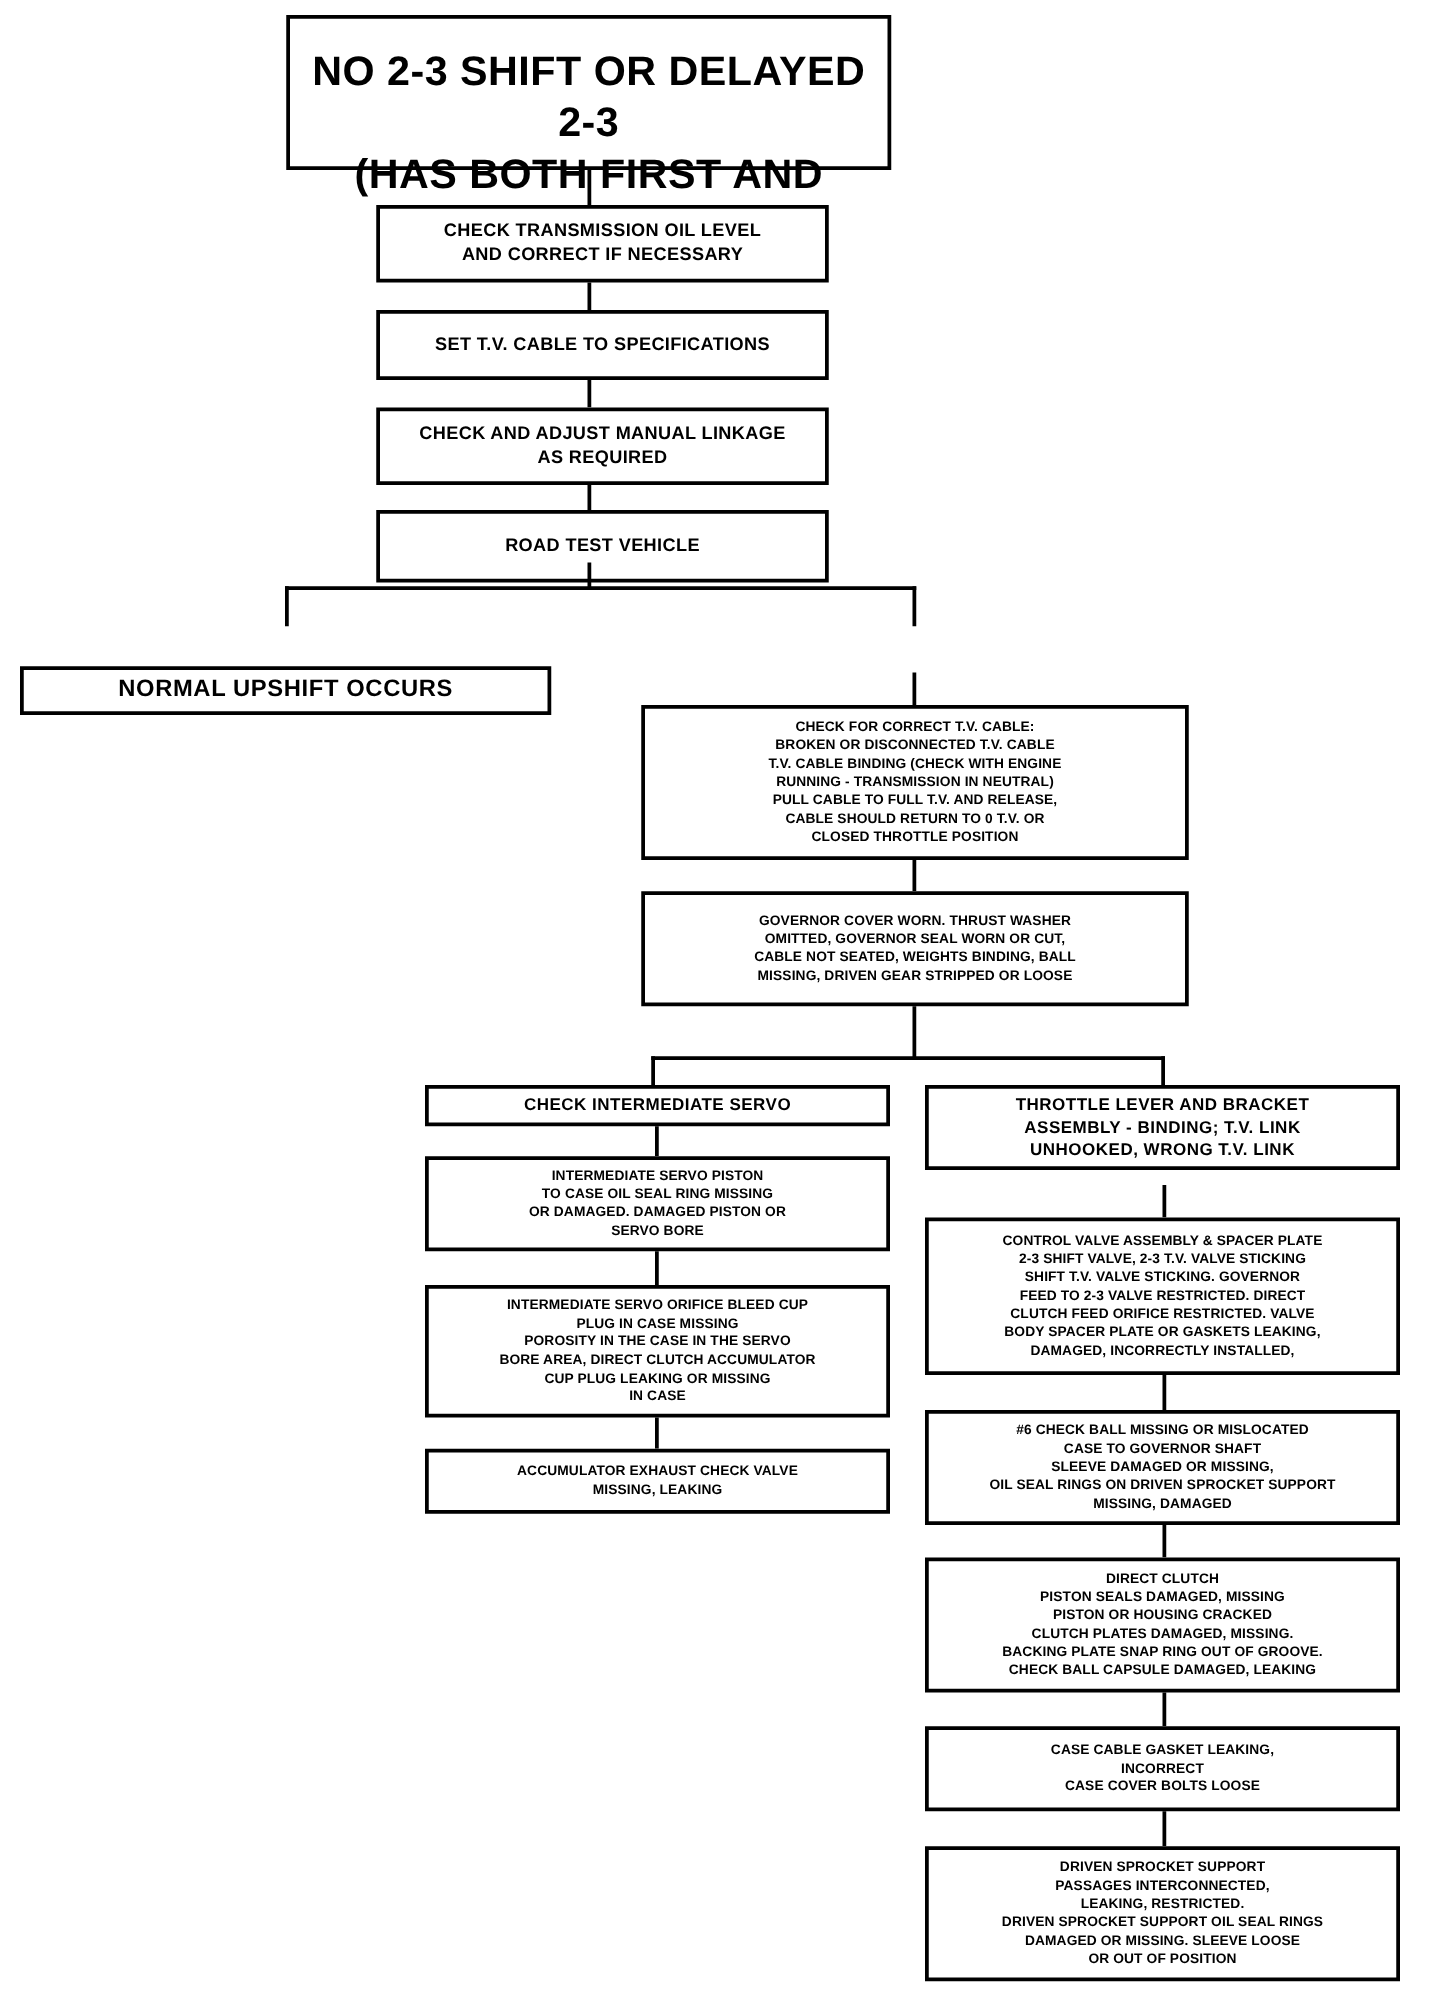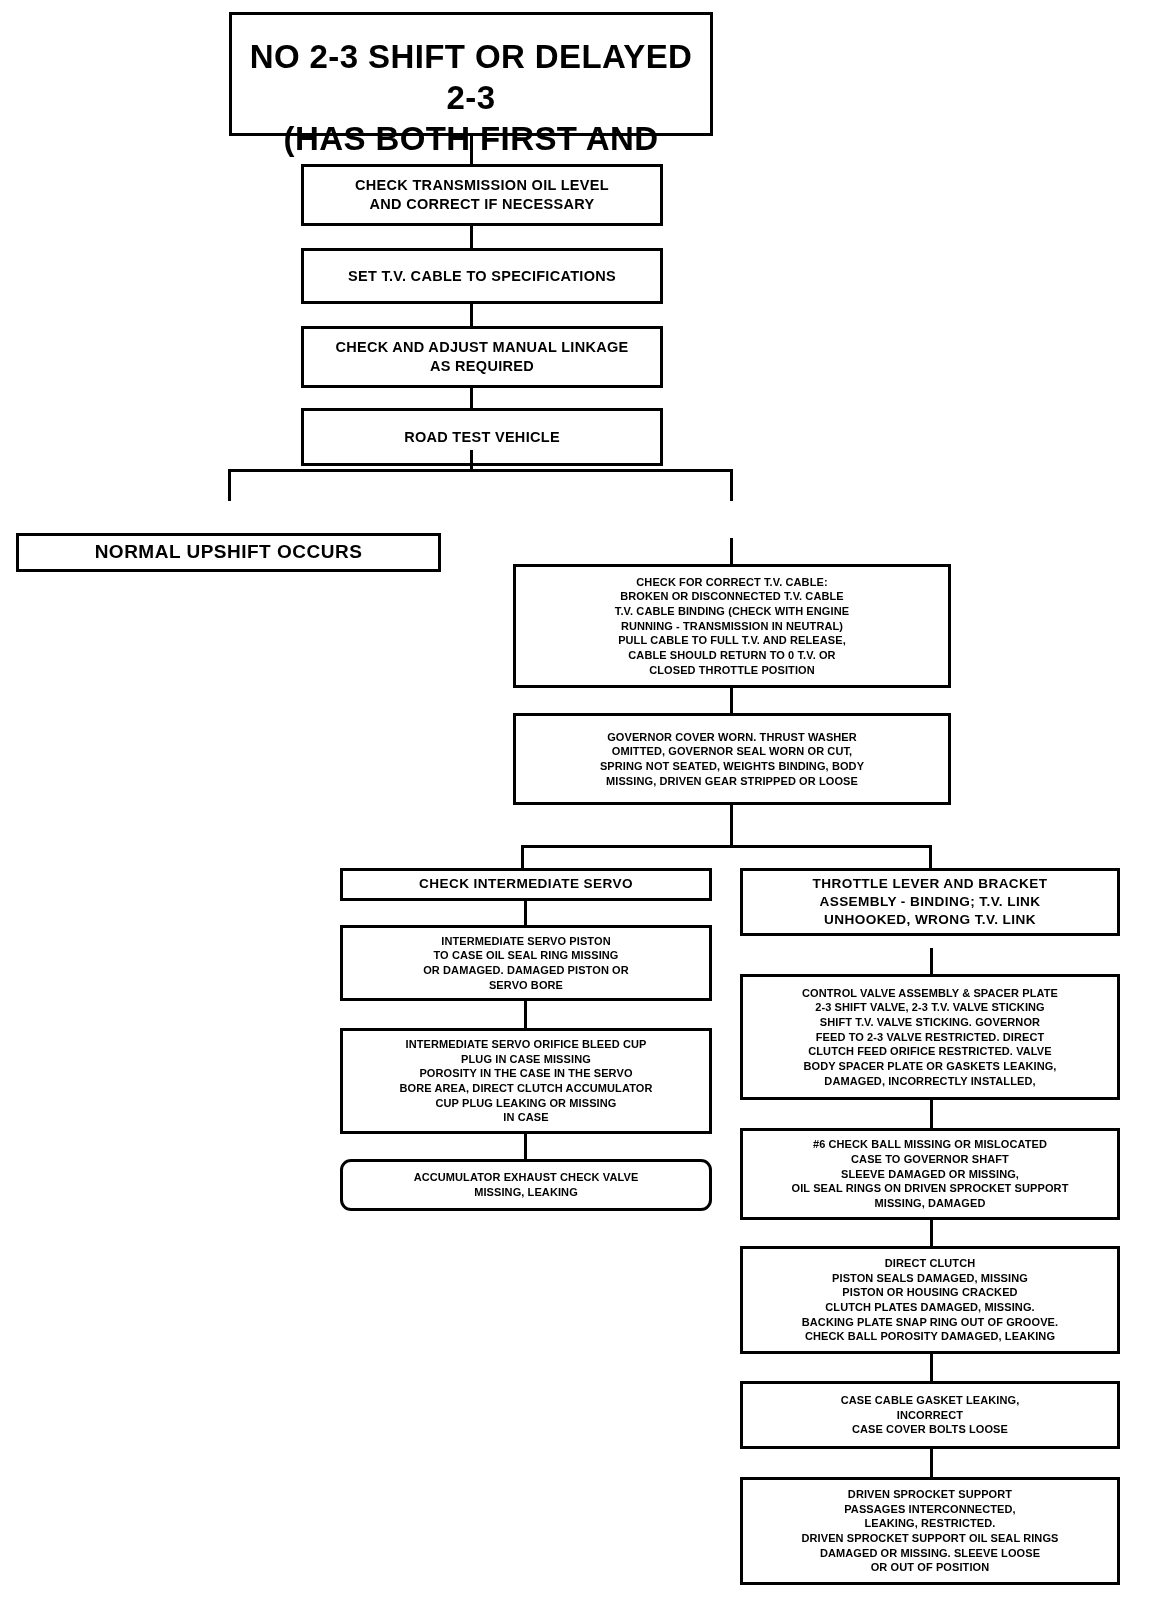--- a/index.html
+++ b/index.html
@@ -129,21 +129,21 @@
 PULL CABLE TO FULL T.V. AND RELEASE,
 CABLE SHOULD RETURN TO 0 T.V. OR
 CLOSED THROTTLE POSITION</span>
   </div>
 
   <div class="vline" style="left:730px; top:688px; height:25px;"></div>
 
   <div class="box detail-box" style="left:513px; top:713px; width:438px; height:92px;">
     <span class="txt">GOVERNOR COVER WORN. THRUST WASHER
 OMITTED, GOVERNOR SEAL WORN OR CUT,
-SPRING NOT SEATED, WEIGHTS BINDING, BODY
+CABLE NOT SEATED, WEIGHTS BINDING, BALL
 MISSING, DRIVEN GEAR STRIPPED OR LOOSE</span>
   </div>
 
   <div class="vline" style="left:730px; top:805px; height:42px;"></div>
   <div class="hline" style="left:521px; top:845px; width:411px;"></div>
   <div class="vline" style="left:521px; top:845px; height:25px;"></div>
   <div class="vline" style="left:929px; top:845px; height:25px;"></div>
 
   <div class="box head-box" style="left:340px; top:868px; width:372px; height:33px;">
     <span class="txt">CHECK INTERMEDIATE SERVO</span>
@@ -164,21 +164,21 @@
     <span class="txt">INTERMEDIATE SERVO ORIFICE BLEED CUP
 PLUG IN CASE MISSING
 POROSITY IN THE CASE IN THE SERVO
 BORE AREA, DIRECT CLUTCH ACCUMULATOR
 CUP PLUG LEAKING OR MISSING
 IN CASE</span>
   </div>
 
   <div class="vline" style="left:524px; top:1134px; height:25px;"></div>
 
-  <div class="box detail-box" style="left:340px; top:1159px; width:372px; height:52px;border-radius:11px;">
+  <div class="box detail-box" style="left:340px; top:1159px; width:372px; height:52px;">
     <span class="txt">ACCUMULATOR EXHAUST CHECK VALVE
 MISSING, LEAKING</span>
   </div>
 
   <div class="box head-box" style="left:740px; top:868px; width:380px; height:68px;">
     <span class="txt">THROTTLE LEVER AND BRACKET
 ASSEMBLY - BINDING; T.V. LINK
 UNHOOKED, WRONG T.V. LINK</span>
   </div>
 
@@ -205,21 +205,21 @@
   </div>
 
   <div class="vline" style="left:930px; top:1220px; height:26px;"></div>
 
   <div class="box detail-box" style="left:740px; top:1246px; width:380px; height:108px;">
     <span class="txt">DIRECT CLUTCH
 PISTON SEALS DAMAGED, MISSING
 PISTON OR HOUSING CRACKED
 CLUTCH PLATES DAMAGED, MISSING.
 BACKING PLATE SNAP RING OUT OF GROOVE.
-CHECK BALL POROSITY DAMAGED, LEAKING</span>
+CHECK BALL CAPSULE DAMAGED, LEAKING</span>
   </div>
 
   <div class="vline" style="left:930px; top:1354px; height:27px;"></div>
 
   <div class="box detail-box" style="left:740px; top:1381px; width:380px; height:68px;">
     <span class="txt">CASE CABLE GASKET LEAKING,
 INCORRECT
 CASE COVER BOLTS LOOSE</span>
   </div>
 

